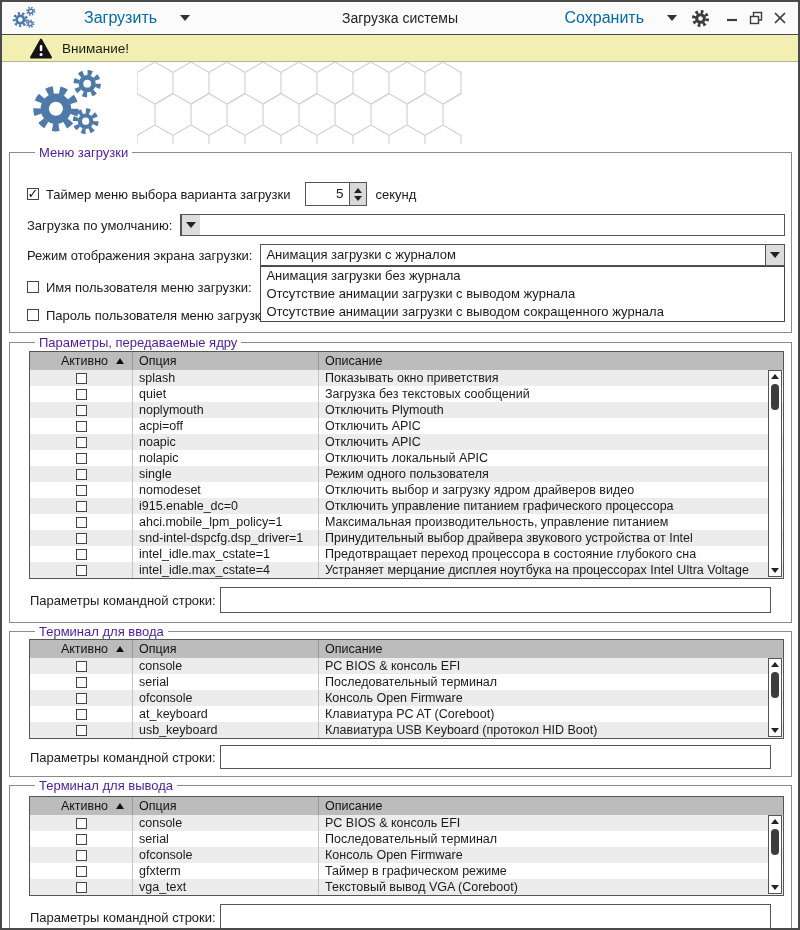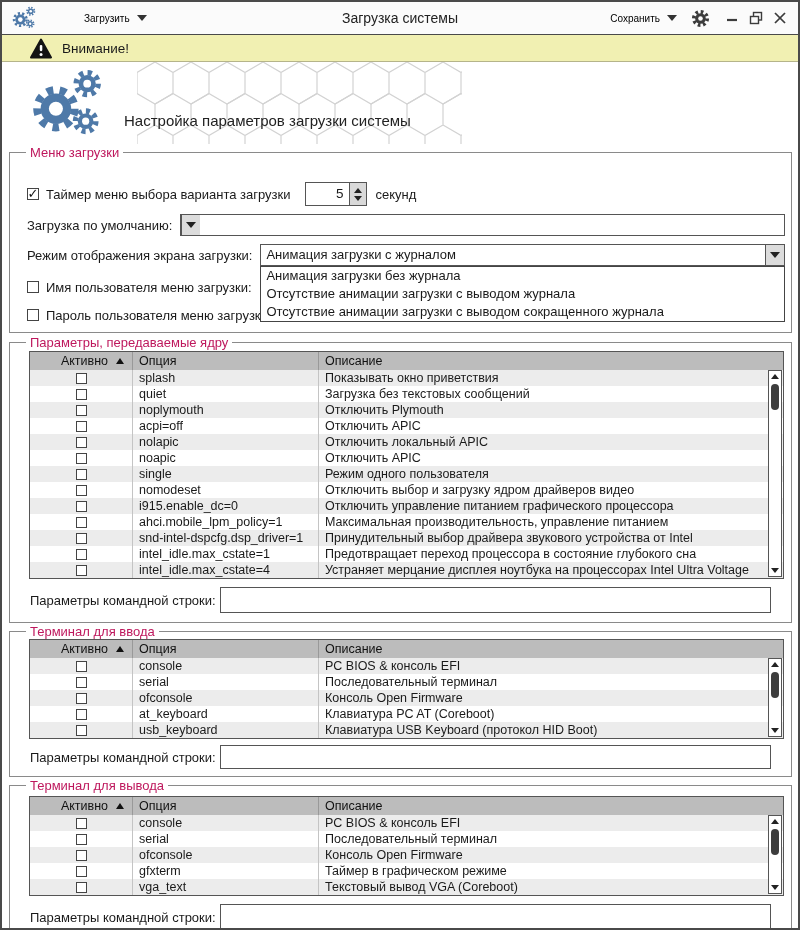--- a/index.html
+++ b/index.html
@@ -5,21 +5,21 @@
   * { margin:0; padding:0; box-sizing:border-box; }
   html,body { width:800px; height:930px; background:#e8e8e8; }
   body { font-family:"Liberation Sans","DejaVu Sans",sans-serif; color:#1a1a1a; }
 
   .window { width:800px; height:930px; background:#ffffff; border:2px solid #4a4a4a;
             display:flex; flex-direction:column; overflow:hidden; }
 
   
   .titlebar { height:33px; flex:0 0 33px; background:#fbfbfb; border-bottom:1px solid #4a4a4a;
               display:flex; align-items:center; padding:0 10px; position:relative; }
-  .tb-btn { display:flex; align-items:center; gap:7px; font-size:10px; color:#000000;
+  .tb-btn { display:flex; align-items:center; gap:23px; font-size:16px; color:#0369a1;
             background:none; border:none; cursor:default; }
   .caret-down { width:0; height:0; border-left:5px solid transparent; border-right:5px solid transparent;
                 border-top:6px solid #333; display:inline-block; }
   .tb-title { position:absolute; left:50%; transform:translateX(-50%); font-size:14px; color:#222; }
   .tb-right { margin-left:auto; display:flex; align-items:center; gap:14px; }
   .winctl { display:flex; align-items:center; gap:8px; }
   .winctl span { display:inline-flex; align-items:center; justify-content:center; width:16px; height:16px; }
 
   
   .warnbar { height:27px; flex:0 0 27px; background:#f1f0b2; border-bottom:1px solid #b5b48a;
@@ -27,21 +27,21 @@
   .warnbar .txt { font-size:13.5px; color:#1a1a1a; }
 
   
   .banner { height:82px; flex:0 0 82px; position:relative; background:#fff; overflow:hidden; }
   .hexbg { position:absolute; left:135px; top:0; }
   .banner-gears { position:absolute; left:26px; top:6px; }
   .banner-title { position:absolute; left:122px; top:50px; font-size:15px; color:#222; }
 
   
   .group { border:1px solid #8a8a8a; margin:6px 6px 0 7px; position:relative; background:#fff; }
-  .legend { position:absolute; top:-8px; left:16px; background:#fff; padding:0 4px; font-size:13px; color:#be185d; }
+  .legend { position:absolute; top:-8px; left:25px; background:#fff; padding:0 4px; font-size:13px; color:#4c1d95; }
 
   
   .bm-row { display:flex; align-items:center; padding-left:17px; padding-right:6px; }
   .cb { width:12px; height:12px; border:1px solid #444; background:#fff; display:inline-flex;
         align-items:center; justify-content:center; flex:0 0 12px; }
   .cb.checked::after { content:"✓"; font-size:13px; line-height:10px; color:#111; font-weight:bold; }
   .bm-label { font-size:13px; margin-left:7px; }
   .lbl { font-size:13px; }
 
   .spin { width:62px; height:24px; border:1px solid #555; display:flex; margin-left:14px; background:#fff; }
@@ -180,21 +180,20 @@
         <circle cx="32" cy="52" r="19.5" stroke="none"></circle>
           <circle cx="32" cy="52" r="9" fill="#fff" stroke="none"></circle>
         <circle cx="72" cy="20" r="14" fill="none" stroke-width="7" stroke-dasharray="5.5 5.5"></circle>
         <circle cx="72" cy="20" r="11" stroke="none"></circle>
           <circle cx="72" cy="20" r="5" fill="#fff" stroke="none"></circle>
         <circle cx="70" cy="68" r="13" fill="none" stroke-width="7" stroke-dasharray="5.1 5.1"></circle>
         <circle cx="70" cy="68" r="10" stroke="none"></circle>
           <circle cx="70" cy="68" r="4.6" fill="#fff" stroke="none"></circle>
       </g>
     </svg>
-    <div class="banner-title">Настройка параметров загрузки системы</div>
   </div>
 
   <div class="group" style="margin-top:8px;">
     <span class="legend">Меню загрузки</span>
 
     <div class="bm-row" style="margin-top:29px; height:24px;">
       <span class="cb checked"></span>
       <span class="bm-label">Таймер меню выбора варианта загрузки</span>
       <div class="spin">
         <span class="spin-val">5</span>
@@ -286,29 +285,29 @@
             <div class="c-active">
               <span class="cb"></span>
             </div>
             <div class="c-opt">acpi=off</div>
             <div class="c-desc">Отключить APIC</div>
           </div>
           <div class="trow">
             <div class="c-active">
               <span class="cb"></span>
             </div>
+            <div class="c-opt">noapic</div>
+            <div class="c-desc">Отключить APIC</div>
+          </div>
+          <div class="trow">
+            <div class="c-active">
+              <span class="cb"></span>
+            </div>
             <div class="c-opt">nolapic</div>
             <div class="c-desc">Отключить локальный APIC</div>
-          </div>
-          <div class="trow">
-            <div class="c-active">
-              <span class="cb"></span>
-            </div>
-            <div class="c-opt">noapic</div>
-            <div class="c-desc">Отключить APIC</div>
           </div>
           <div class="trow">
             <div class="c-active">
               <span class="cb"></span>
             </div>
             <div class="c-opt">single</div>
             <div class="c-desc">Режим одного пользователя</div>
           </div>
           <div class="trow">
             <div class="c-active">

